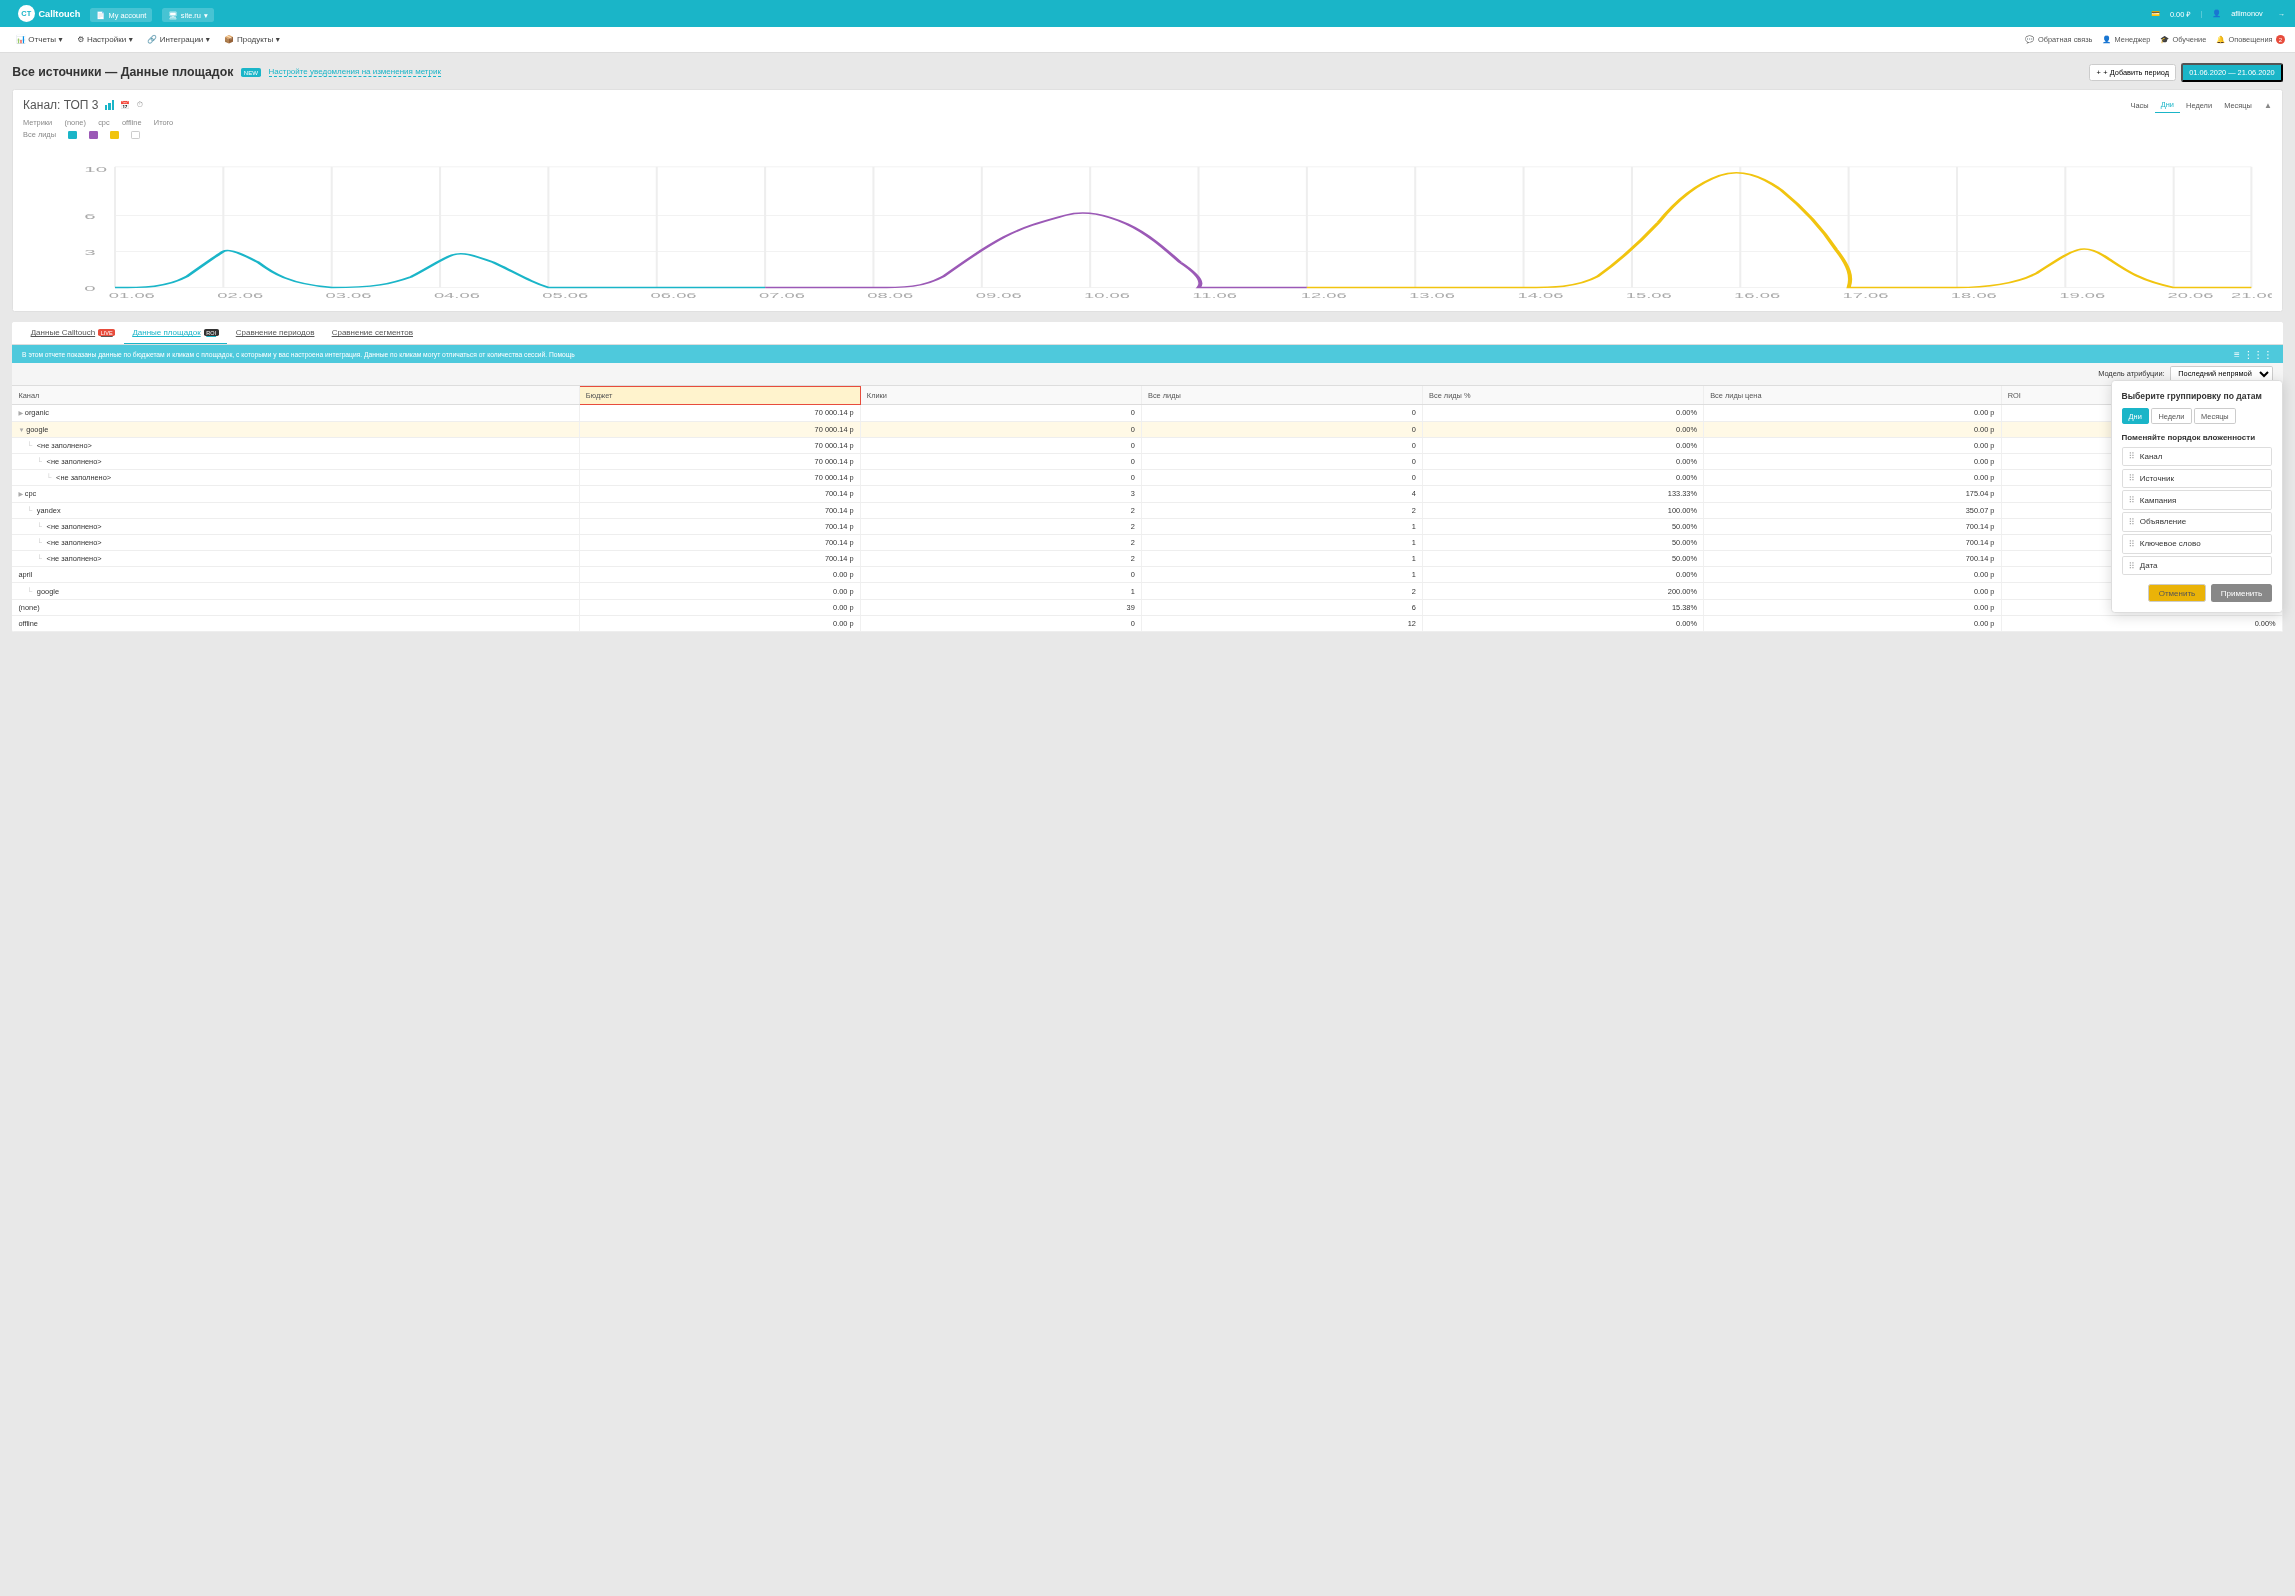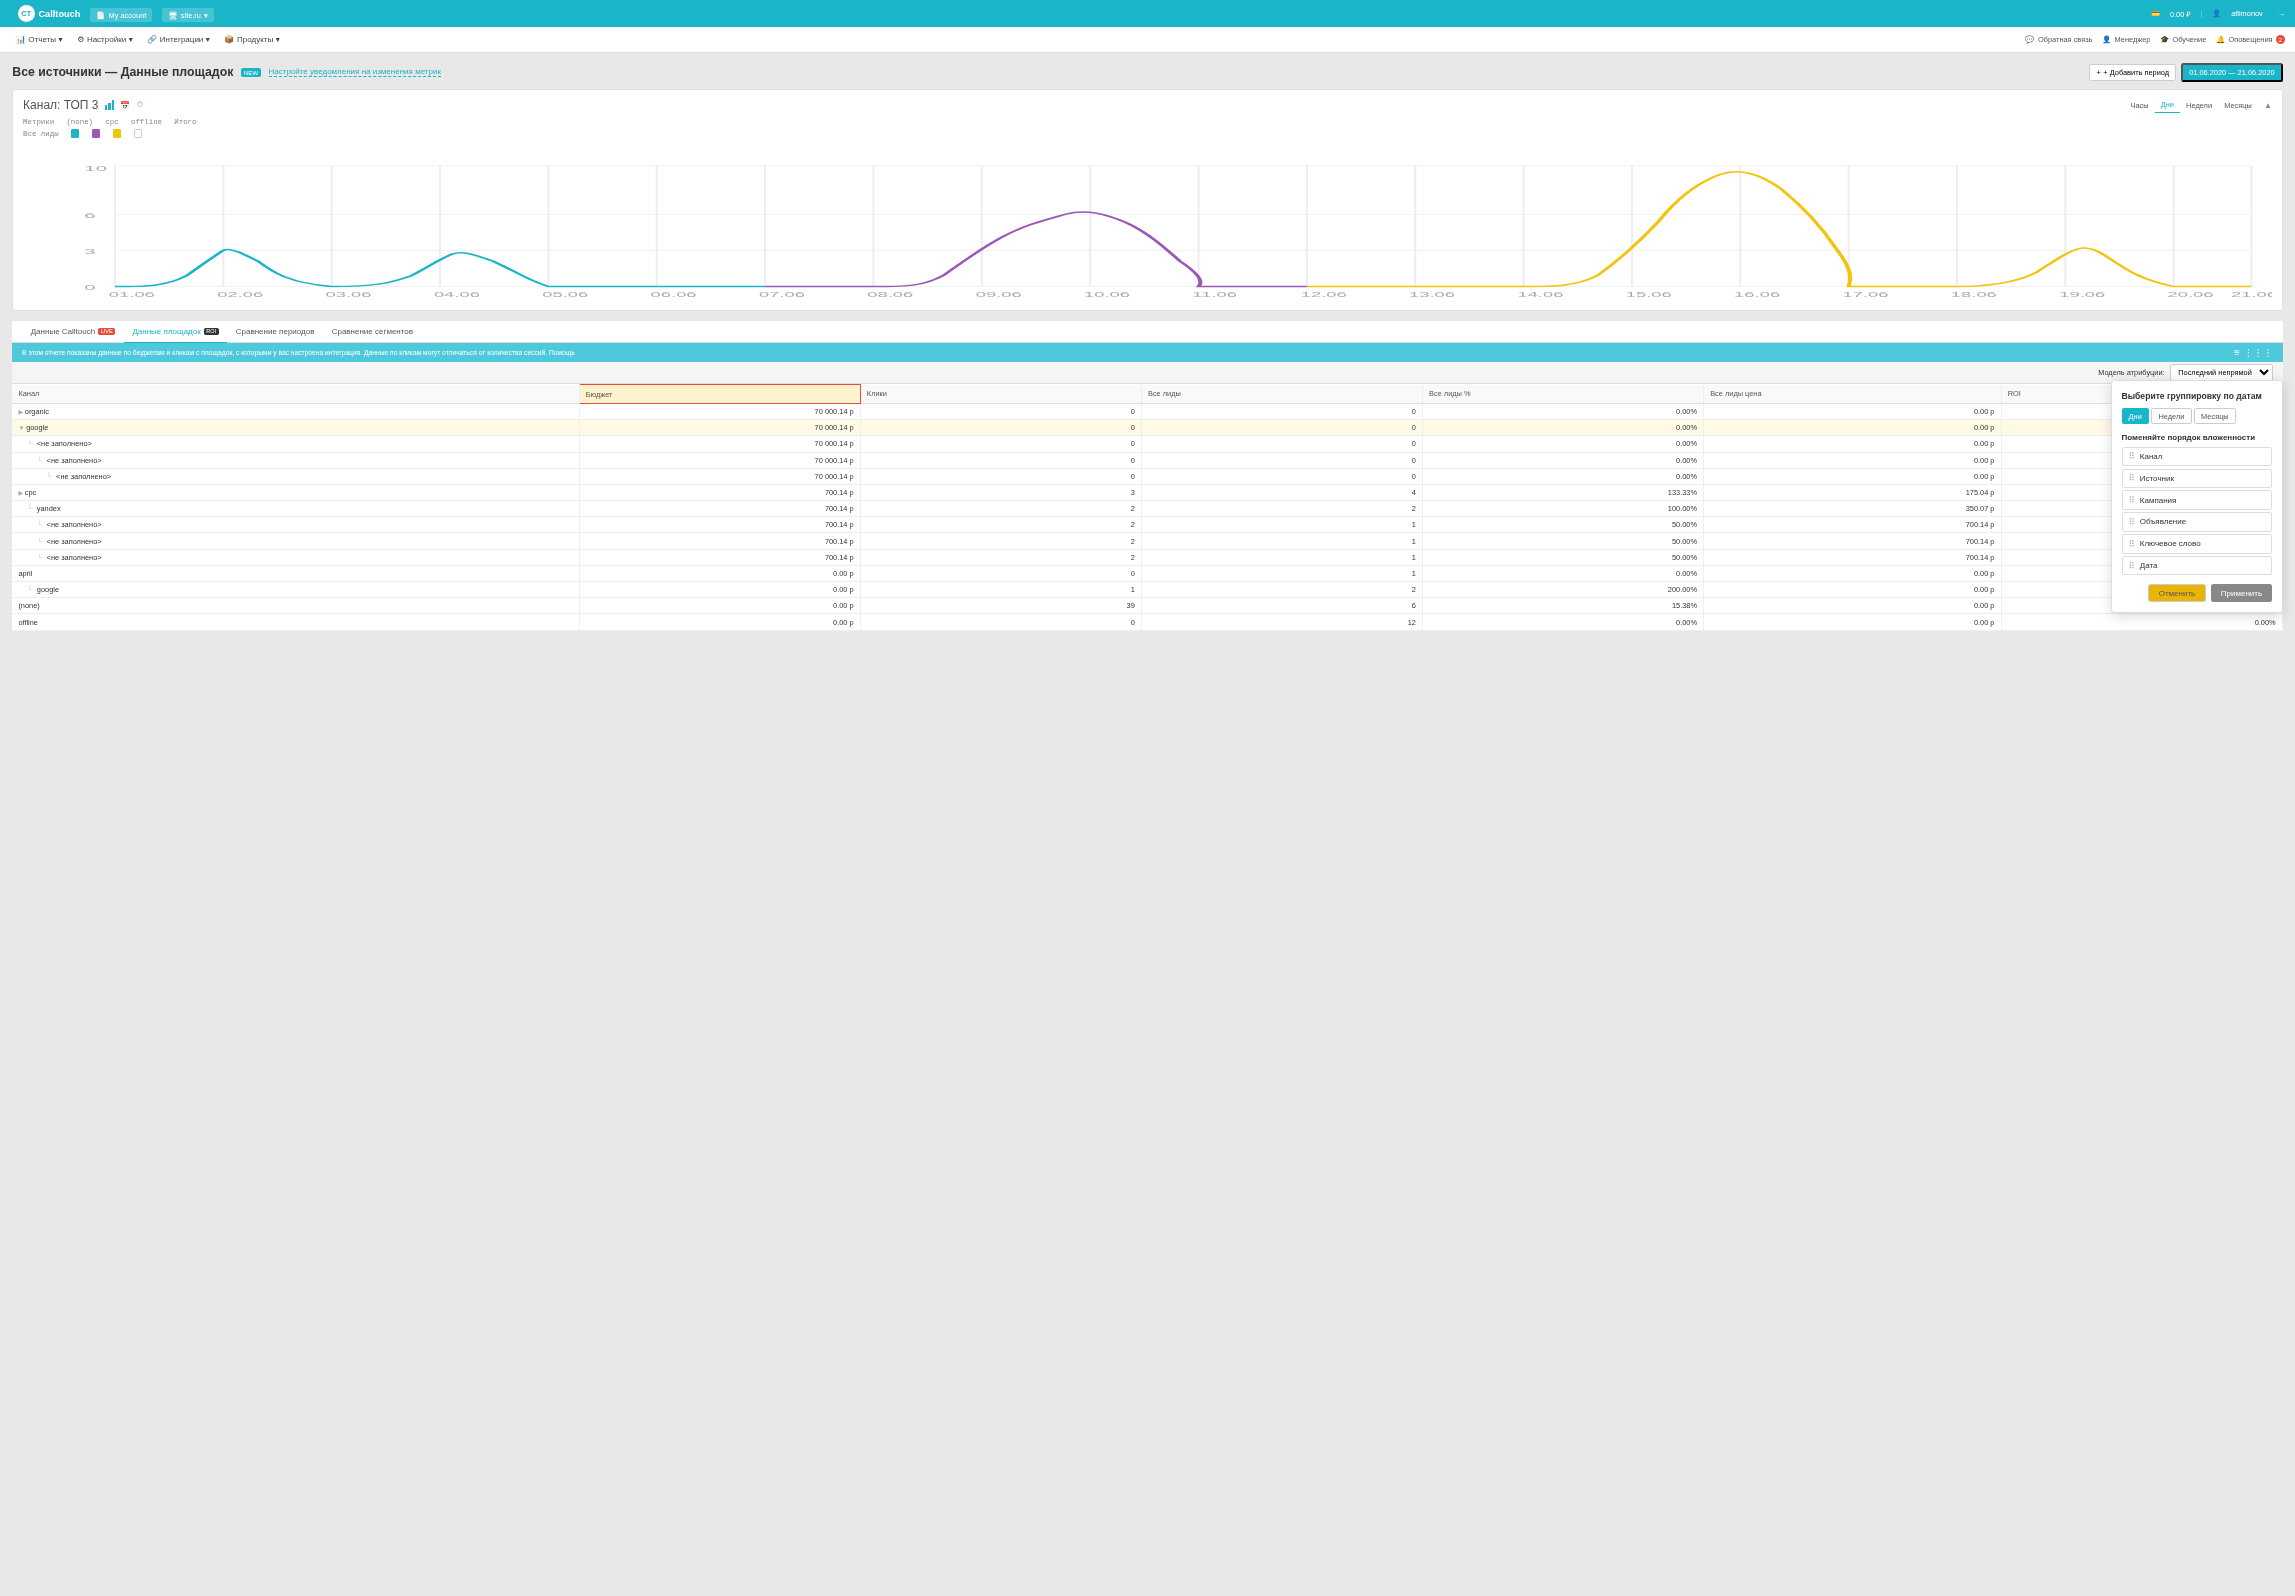--- a/index.html
+++ b/index.html
@@ -75,36 +75,36 @@
     .chart-section { background: #fff; border: 0.6px solid #e0e0e0; border-radius: 2.5px; padding: 7.4px 9.8px; margin-bottom: 9.8px; }
     .chart-header { display: flex; align-items: center; justify-content: space-between; margin-bottom: 4.9px; }
     .chart-header-left { display: flex; align-items: center; gap: 6.1px; }
     .channel-label { font-size: 12px; color: #555; }
     .chart-bars-icon { display: flex; gap: 1.2px; align-items: flex-end; }
     .chart-bar { width: 2.5px; background: #1ab5c8; }
     .chart-header-right { display: flex; align-items: center; gap: 6.1px; }
     .time-nav { display: flex; align-items: center; gap: 0; }
     .time-btn { padding: 2.5px 6.1px; font-size: 7.4px; cursor: pointer; color: #555; border: none; background: none; }
     .time-btn.active { color: #1ab5c8; border-bottom: 1.2px solid #1ab5c8; }
-    .metrics-row { display: flex; align-items: center; gap: 12.3px; margin-bottom: 3.7px; font-size: 7.4px; color: #888; font-family: Liberation Mono, monospace; }
+    .metrics-row { display: flex; align-items: center; gap: 12.3px; margin-bottom: 3.7px; font-size: 7.4px; color: #888; }
     .metric-col { display: flex; align-items: center; gap: 2.5px; }
     .check-box { width: 8.6px; height: 8.6px; border-radius: 1.2px; display: inline-block; }
     .check-blue { background: #1ab5c8; }
     .check-purple { background: #9b59b6; }
     .check-yellow { background: #f1c40f; }
     .check-empty { border: 0.6px solid #ccc; background: #fff; }
 
     
     .chart-svg-wrapper { width: 100%; overflow: hidden; }
     svg.chart { width: 100%; height: 159px; }
 
     
     .data-section { background: #fff; border-radius: 2.5px; overflow: hidden; }
     .data-tabs { display: flex; align-items: center; gap: 0; padding: 0 9.8px; border-bottom: 0.6px solid #ddd; background: #fff; }
-    .data-tab { padding: 6.1px 8.6px; font-size: 8px; color: #555; cursor: pointer; border-bottom: 1.2px solid transparent; margin-bottom: -0.6px; display: flex; align-items: center; gap: 3.1px; }
+    .data-tab { padding: 6.1px 8.6px; font-size: 8px; color: #555; cursor: pointer; border-bottom: 1.2px solid transparent; margin-bottom: -0.6px; display: flex; align-items: center; gap: 3.1px; text-decoration: underline; }
     .data-tab.active { color: #1ab5c8; border-bottom: 1.2px solid #1ab5c8; }
     .live-badge { background: #e74c3c; color: #fff; font-size: 5.5px; padding: 0.6px 2.5px; border-radius: 1.8px; }
     .roi-badge { background: #333; color: #fff; font-size: 5.5px; padding: 0.6px 2.5px; border-radius: 1.8px; }
 
     .info-bar { background: #4ec9dc; color: #fff; font-size: 6.7px; padding: 3.7px 9.8px; display: flex; align-items: center; justify-content: space-between; }
     .attribution-bar { background: #f5f5f5; border-bottom: 0.6px solid #ddd; display: flex; align-items: center; justify-content: flex-end; padding: 2.5px 9.8px; gap: 4.9px; font-size: 7.4px; }
     .attribution-select { border: 0.6px solid #ccc; border-radius: 1.8px; padding: 1.8px 3.7px; font-size: 7.4px; background: #fff; }
 
     
     .data-table { width: 100%; border-collapse: collapse; font-size: 7.4px; }

